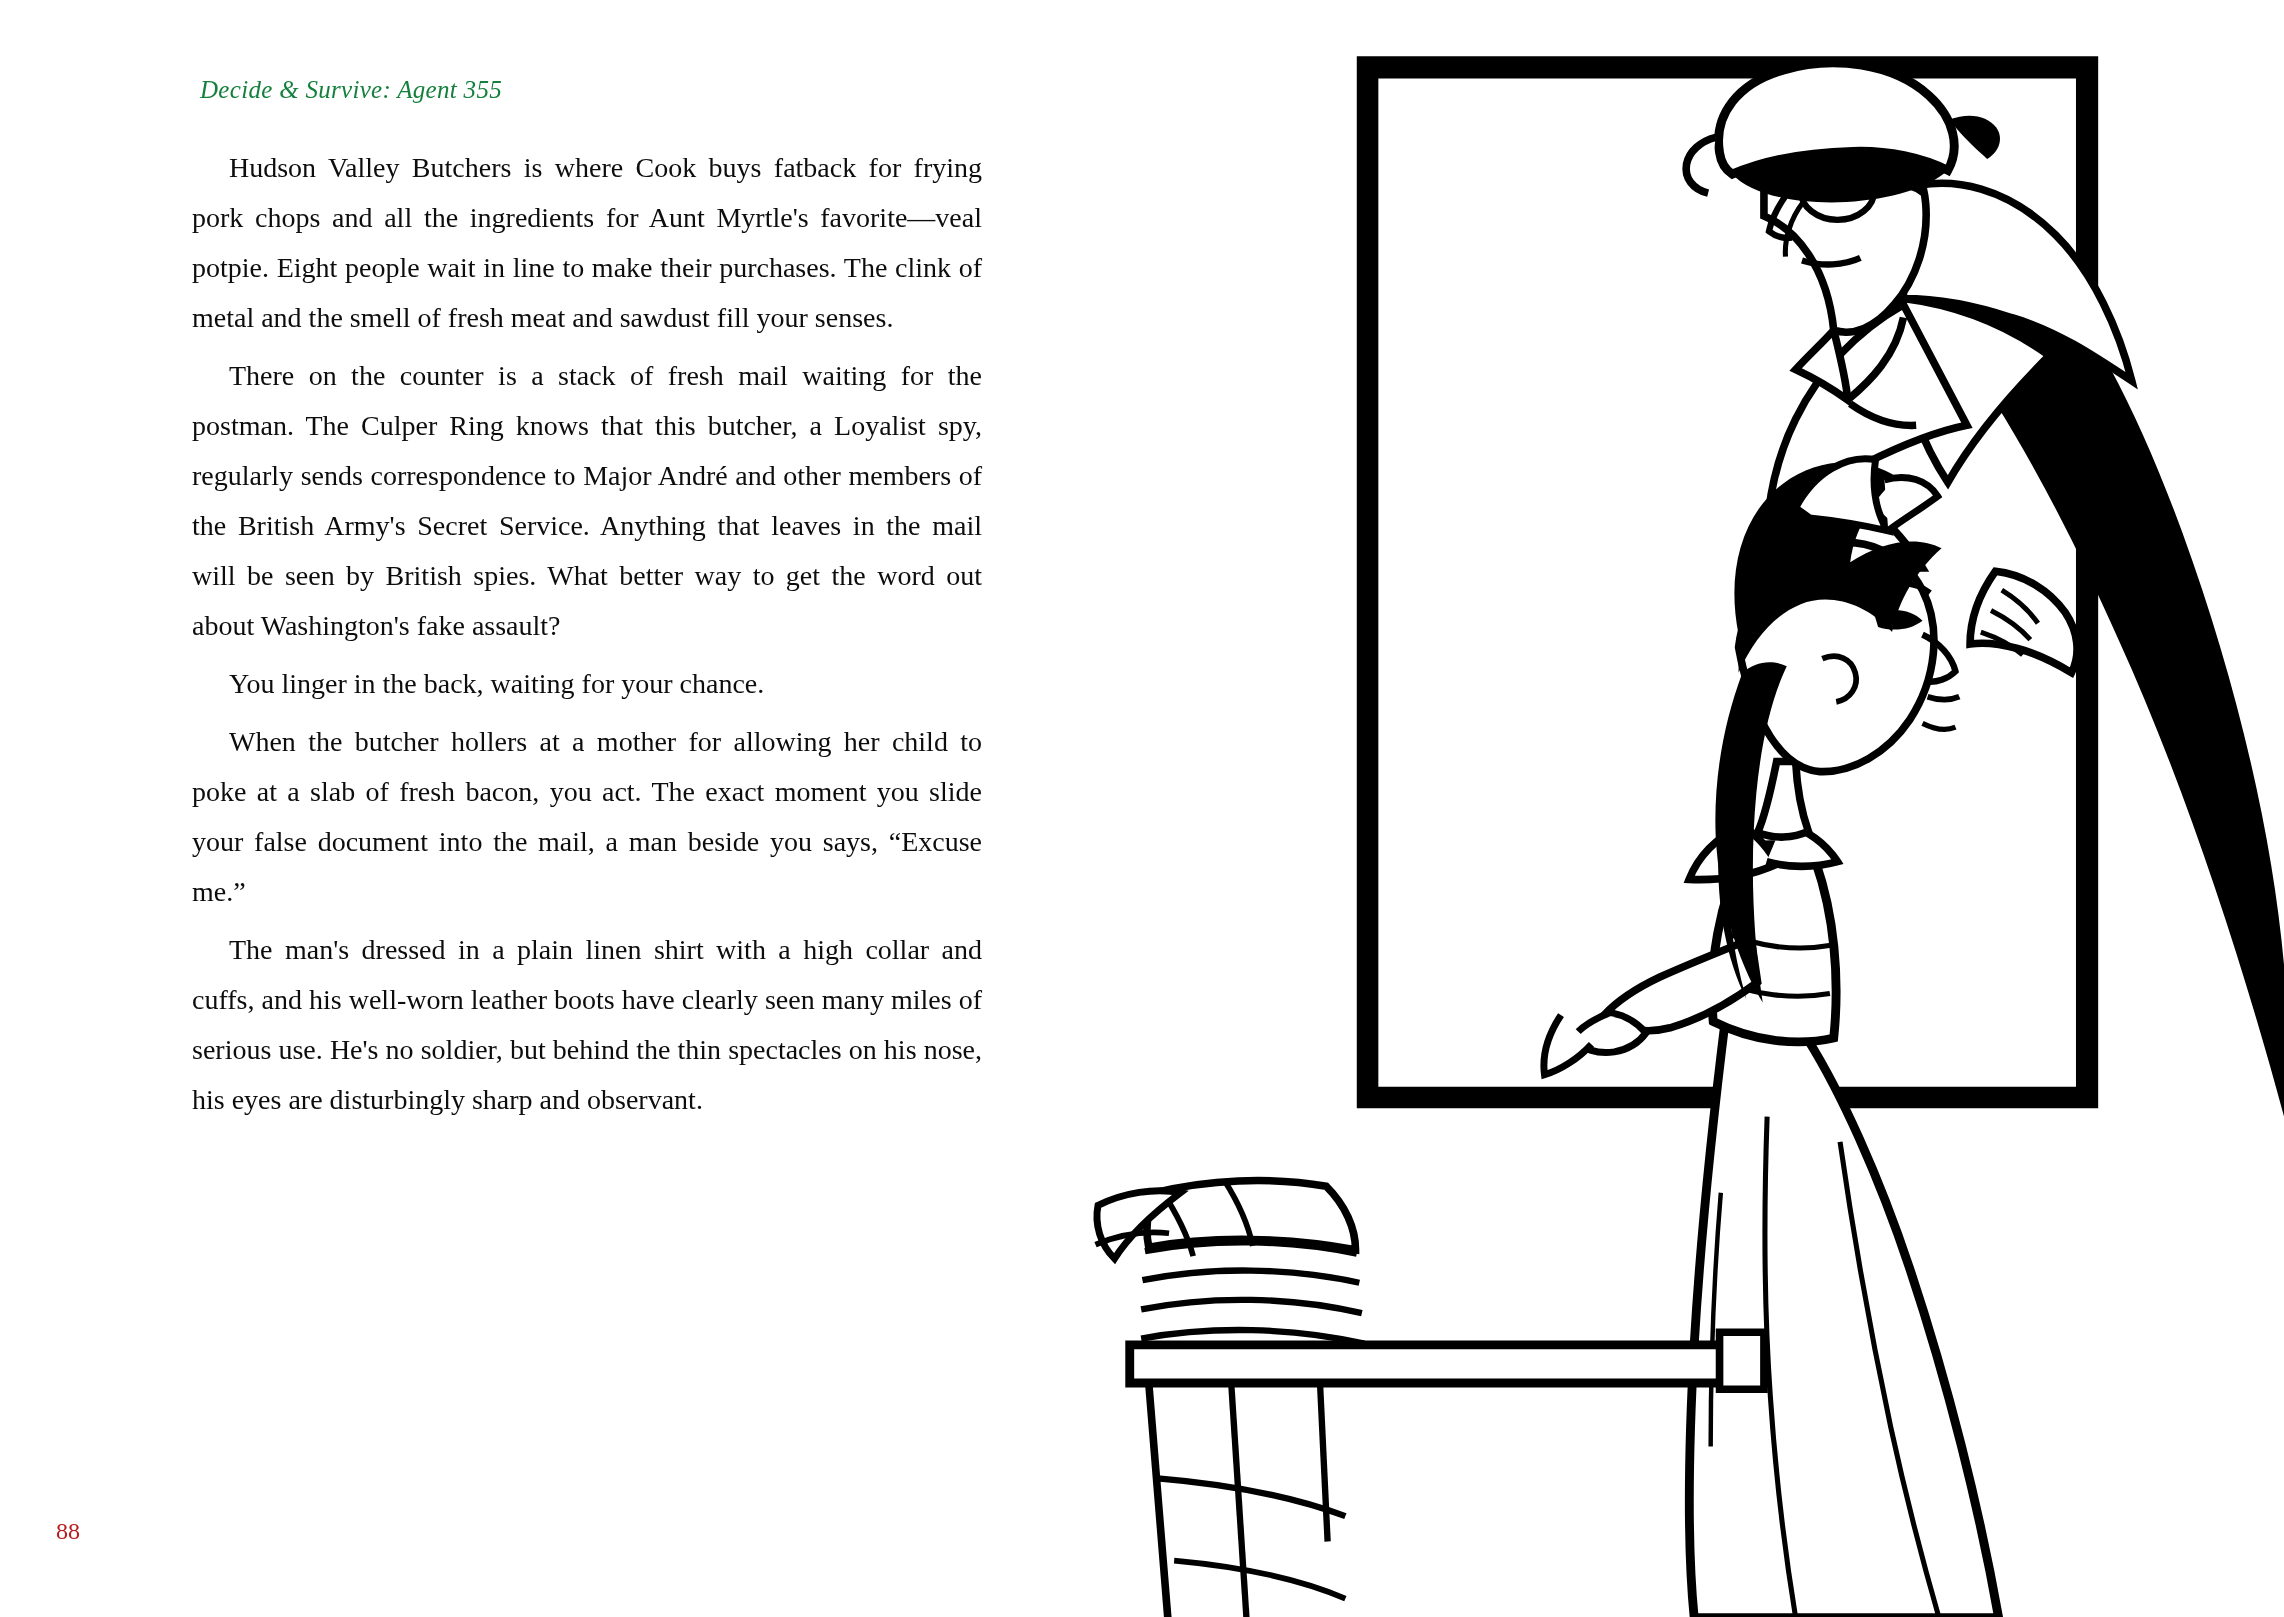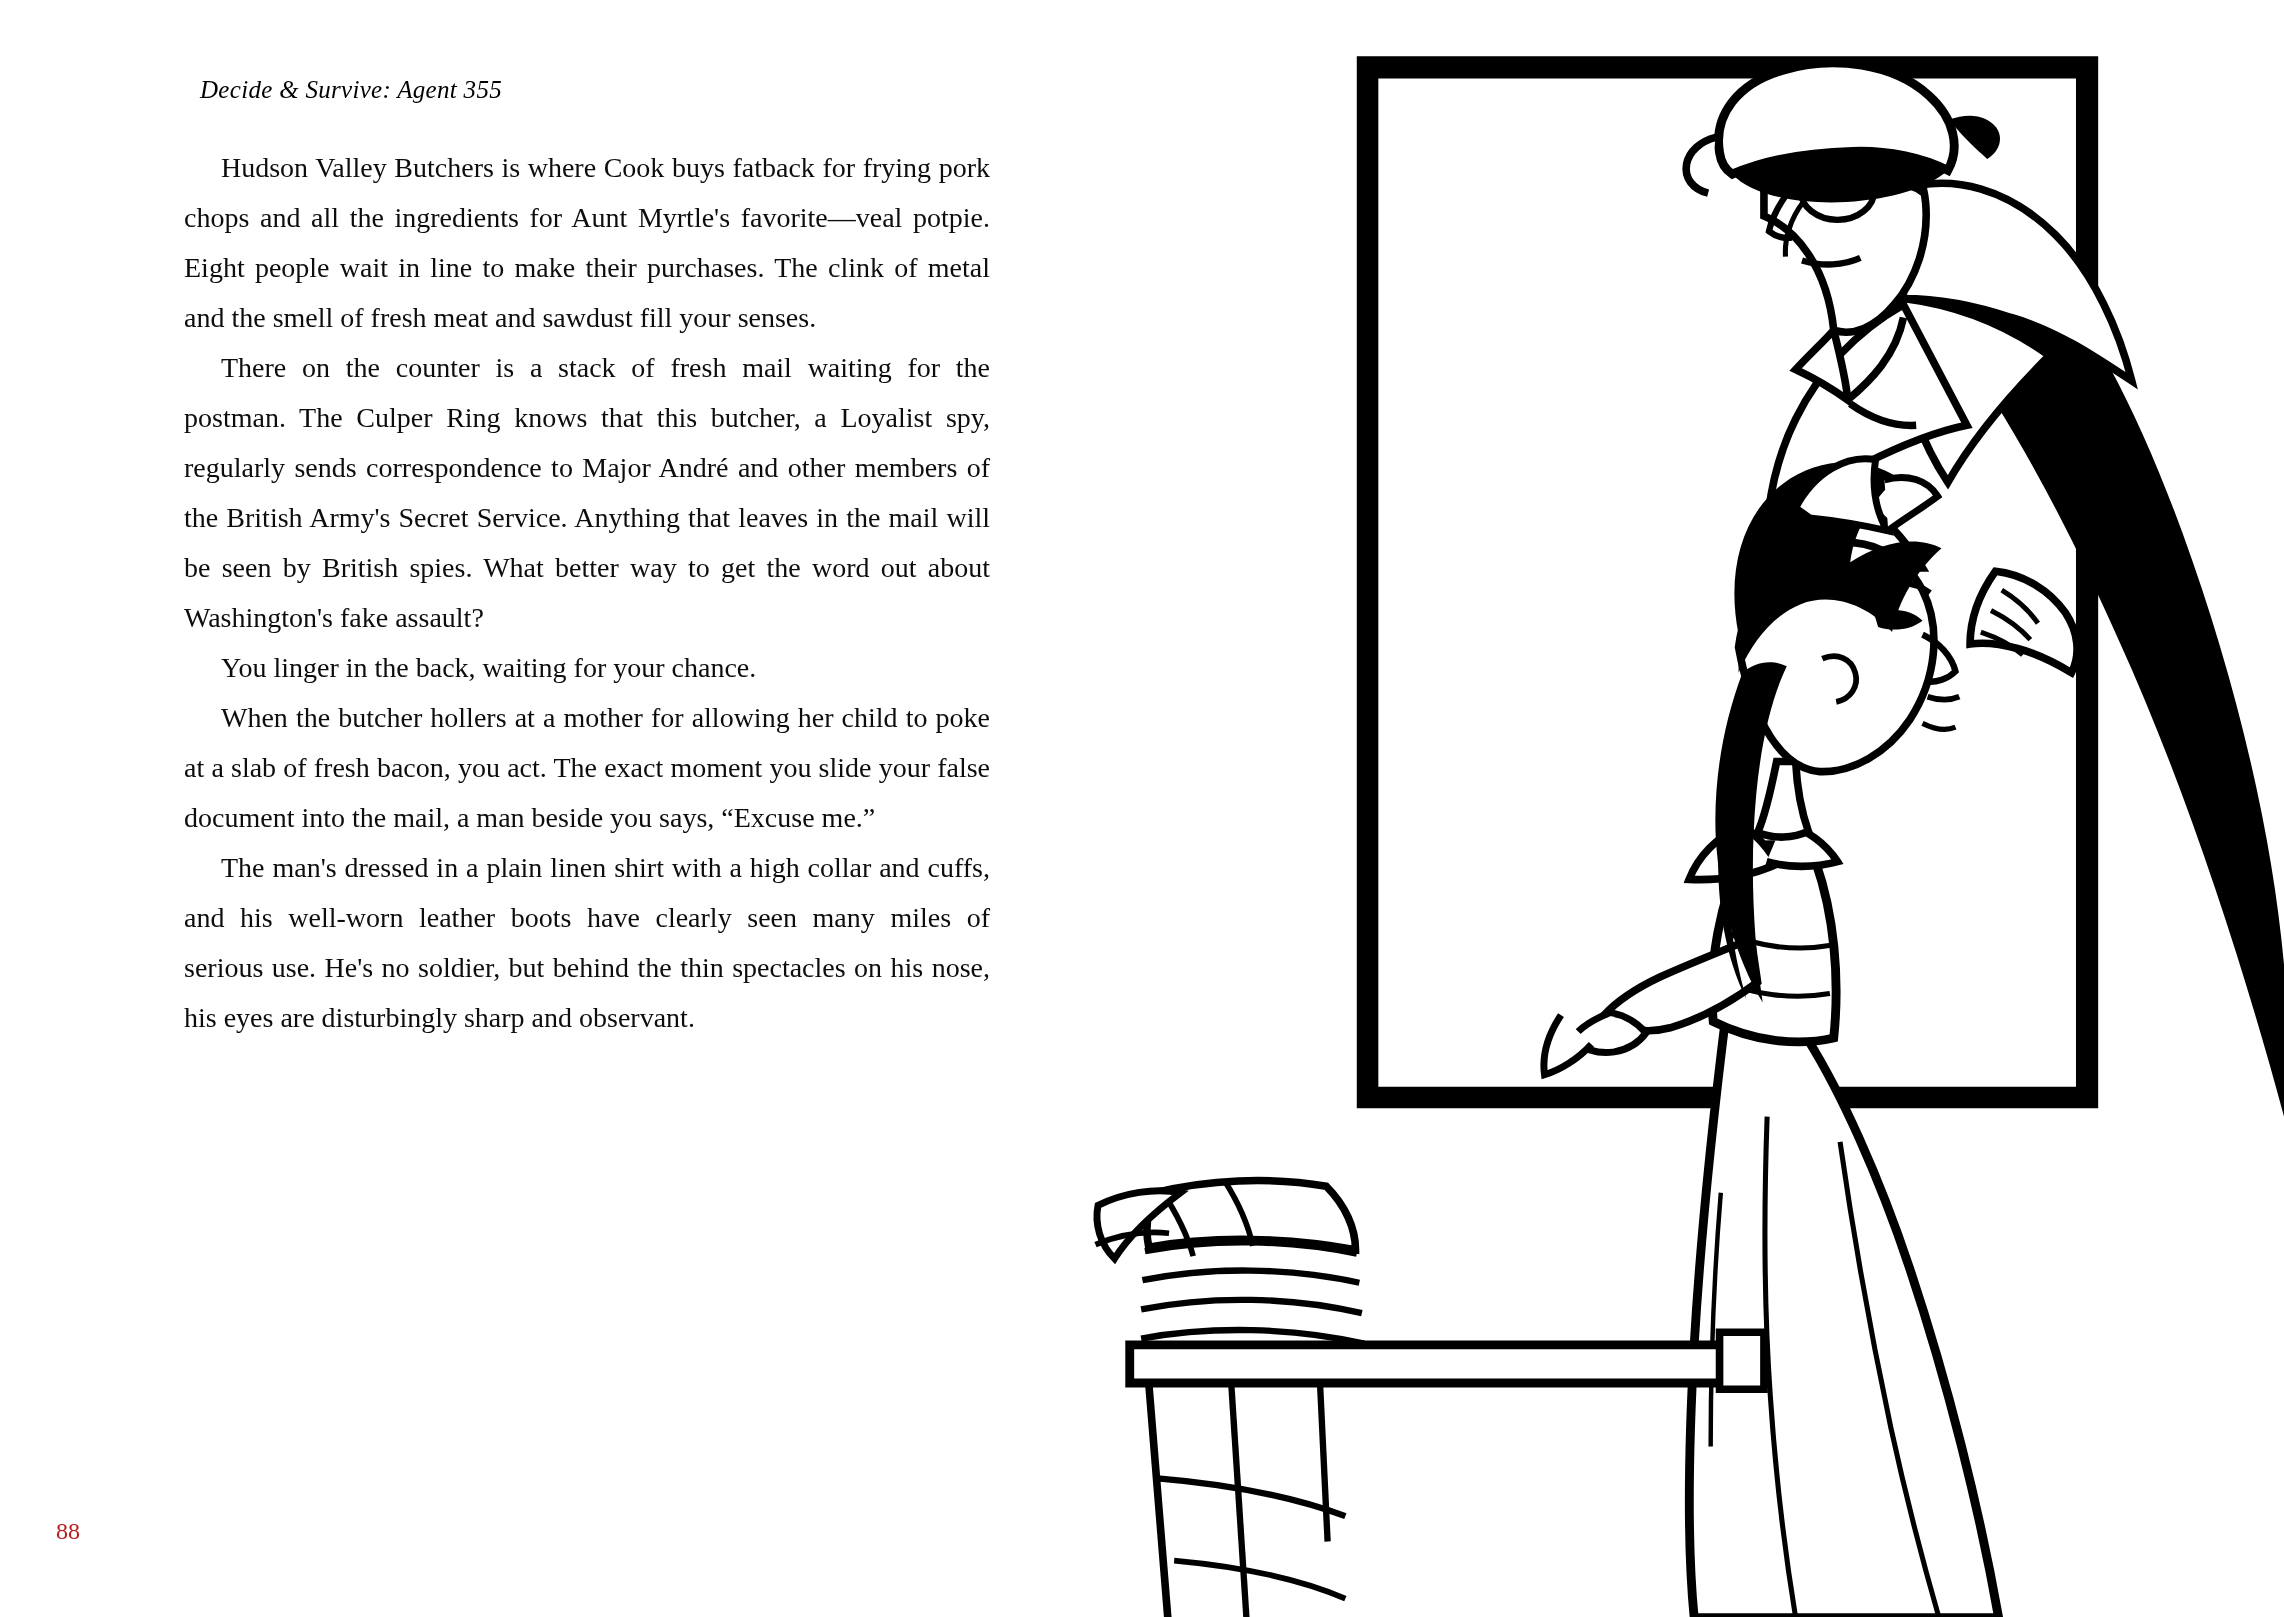--- a/index.html
+++ b/index.html
@@ -25,35 +25,35 @@
     position: absolute;
     left: 184px;
     top: 76px;
     width: 806px;
   }
   .running-head {
     font-family: "Liberation Serif", serif;
     font-style: italic;
     font-size: 25px;
     letter-spacing: 0.3px;
-    color: #000000;
+    color: #15803d;
     margin-left: 16px;
     margin-bottom: 39px;
     white-space: nowrap;
   }
   .body-text {
     font-family: "Liberation Serif", serif;
     font-size: 28px;
     line-height: 50px;
     color: #0d0d0d;
     text-align: justify;
     text-justify: inter-word;
   }
   .body-text p {
-    margin: 0;
+    margin: 8px;
     text-indent: 37px;
   }
   .page-number {
     position: absolute;
     left: 56px;
     top: 1518px;
     font-family: "Liberation Serif", serif;
     font-size: 24px;
     color: #b91c1c;
   }

